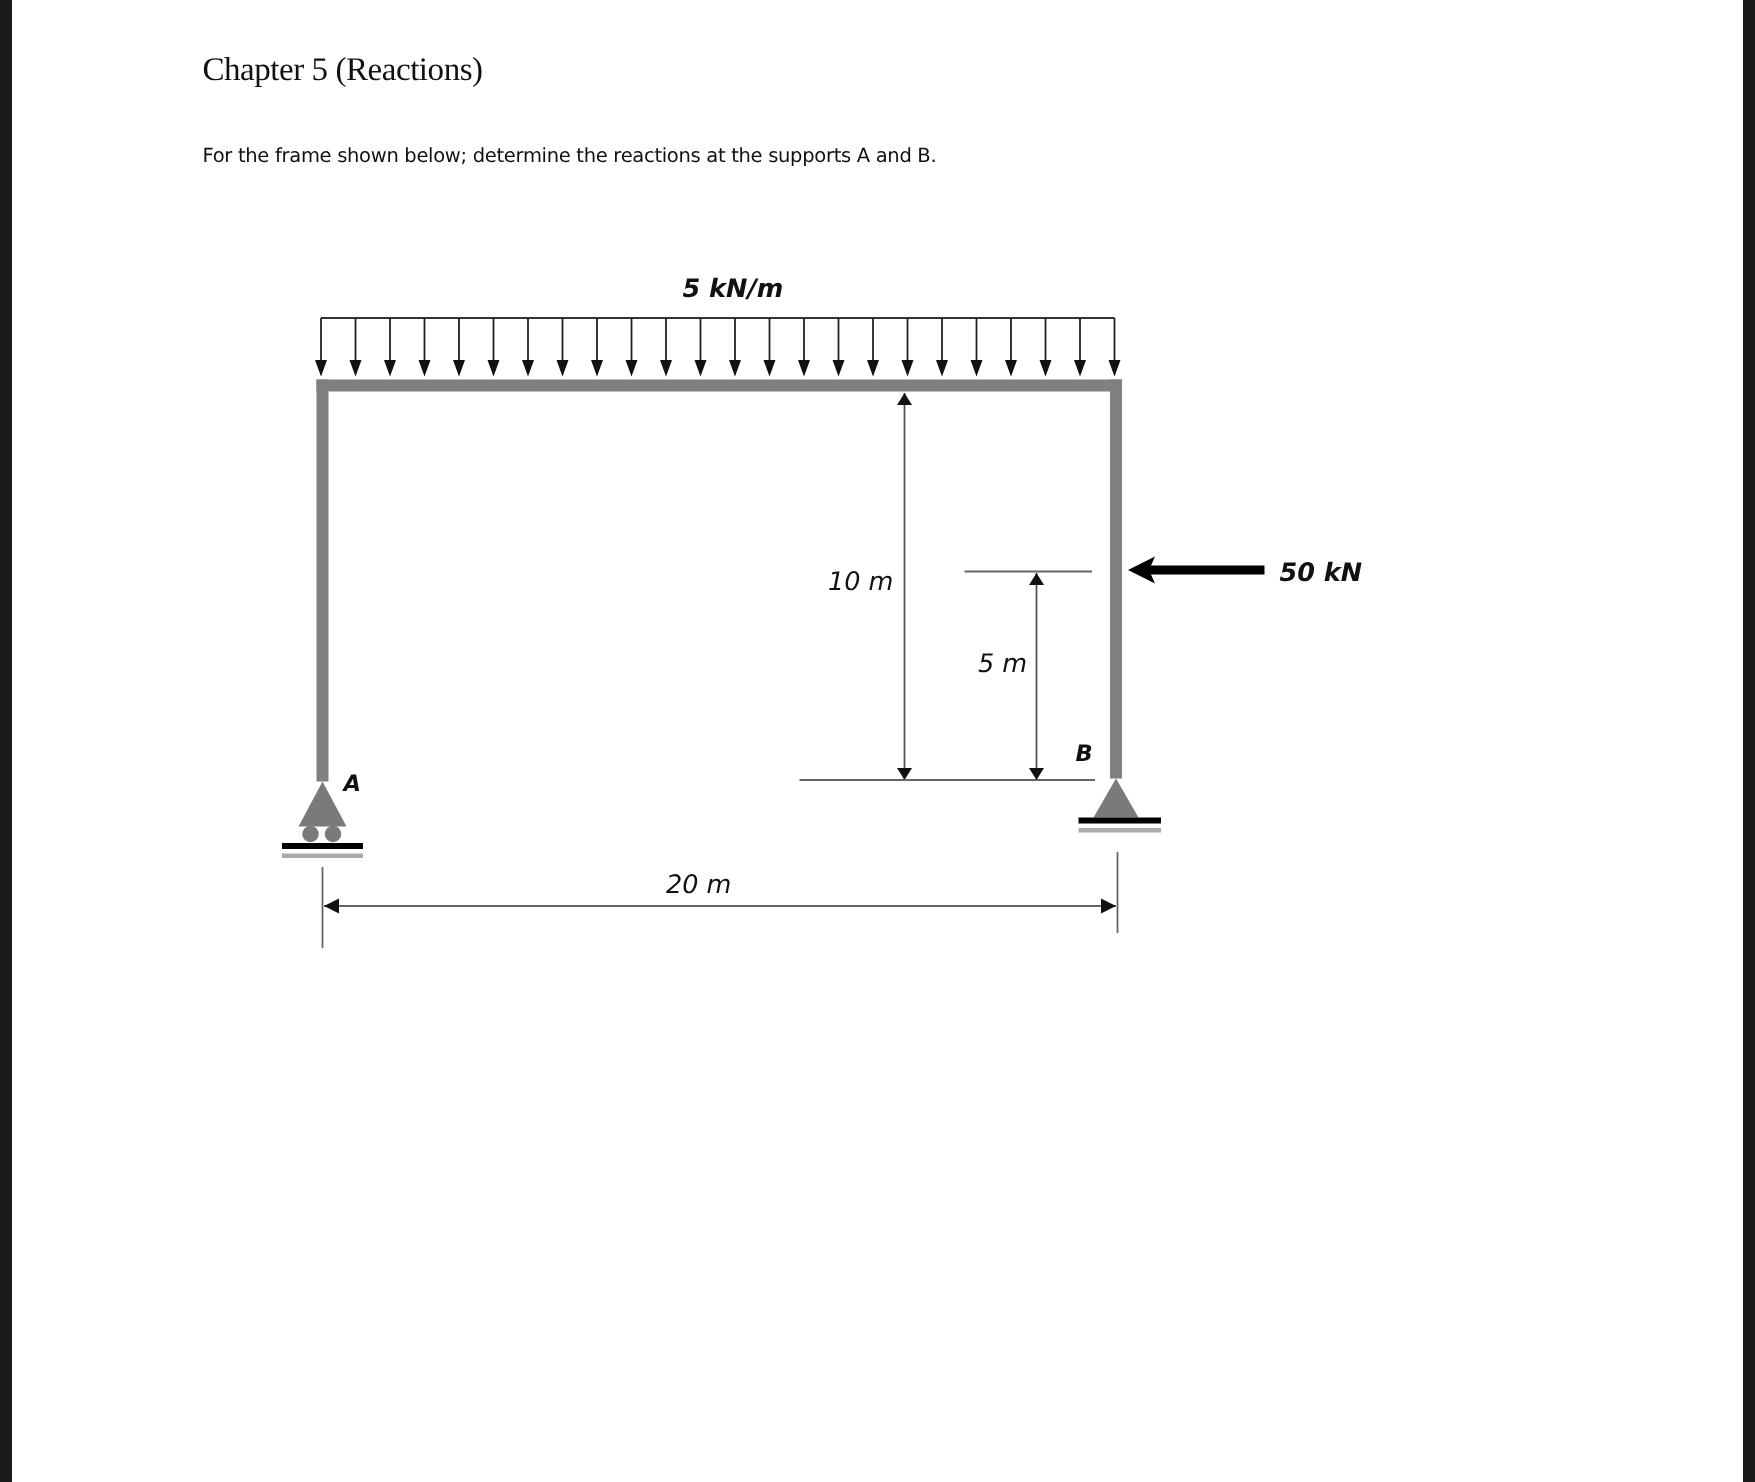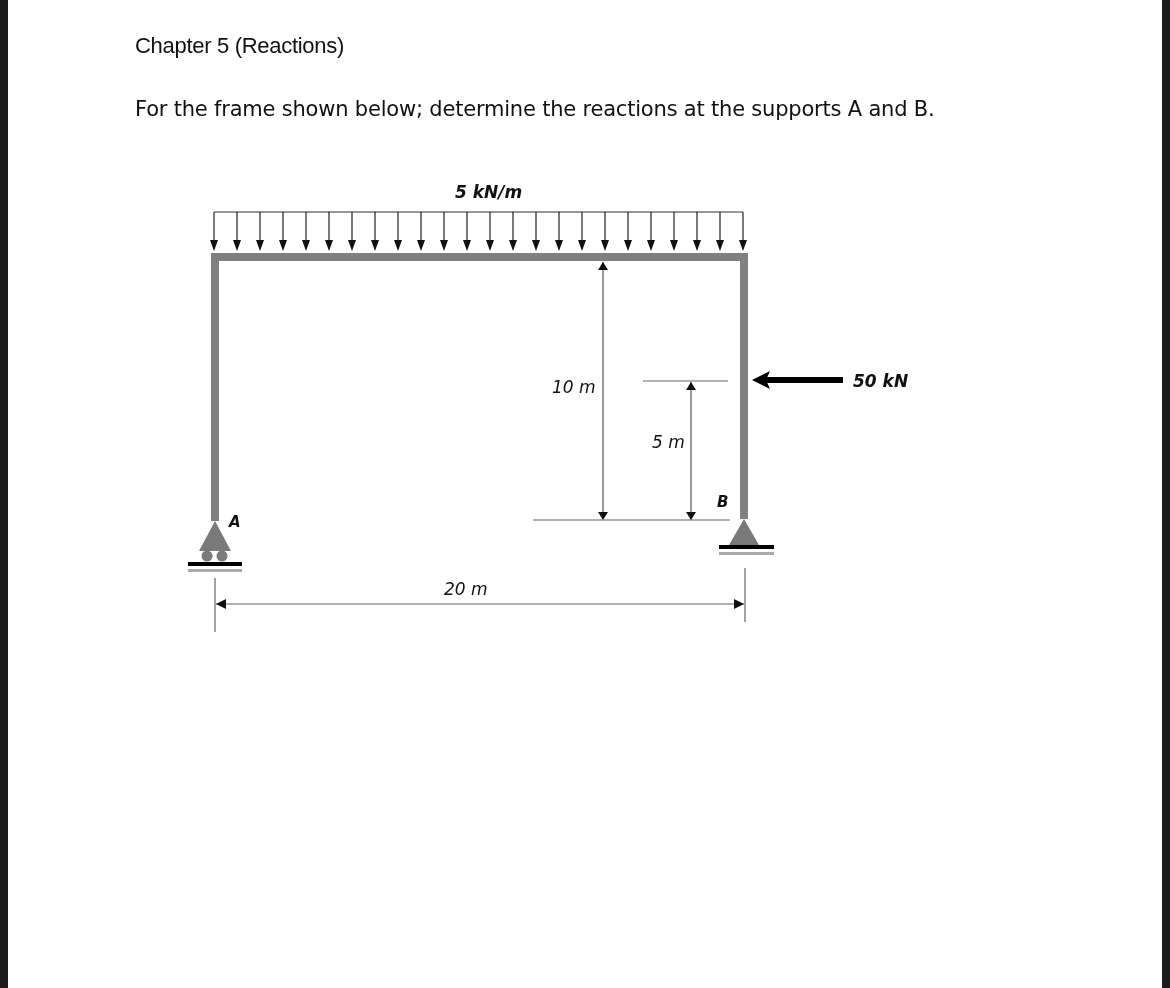--- a/index.html
+++ b/index.html
@@ -7,28 +7,28 @@
       width: 1170px; height: 988px; overflow: hidden;
       background: #1b1b1b; position: relative;
       font-family: "Liberation Sans", sans-serif;
     }
     .page {
       position: absolute; left: 8px; top: 0; width: 1154px; height: 988px;
       background: #ffffff;
     }
     .chapter-title {
       position: absolute; left: 135px; top: 33px;
-      font-family: Liberation Sans, sans-serif;
+      font-family: Liberation Serif, serif;
       font-size: 22px; color: #111; letter-spacing: -0.3px;
       white-space: nowrap;
     }
     .problem-text {
       position: absolute; left: 135px; top: 97px;
       font-family: "DejaVu Sans", sans-serif;
-      font-size: 21px; color: #111; letter-spacing: -0.2px;
+      font-size: 13px; color: #111; letter-spacing: -0.2px;
       white-space: nowrap;
     }
     svg.diagram { position: absolute; left: 0; top: 0; }
     .lbl { font-family: "DejaVu Sans", sans-serif; font-style: italic; fill: #111; }
     .lbl-bold { font-weight: bold; }
   </style>
 </head>
 <body>
 
 <div class="page"></div>

